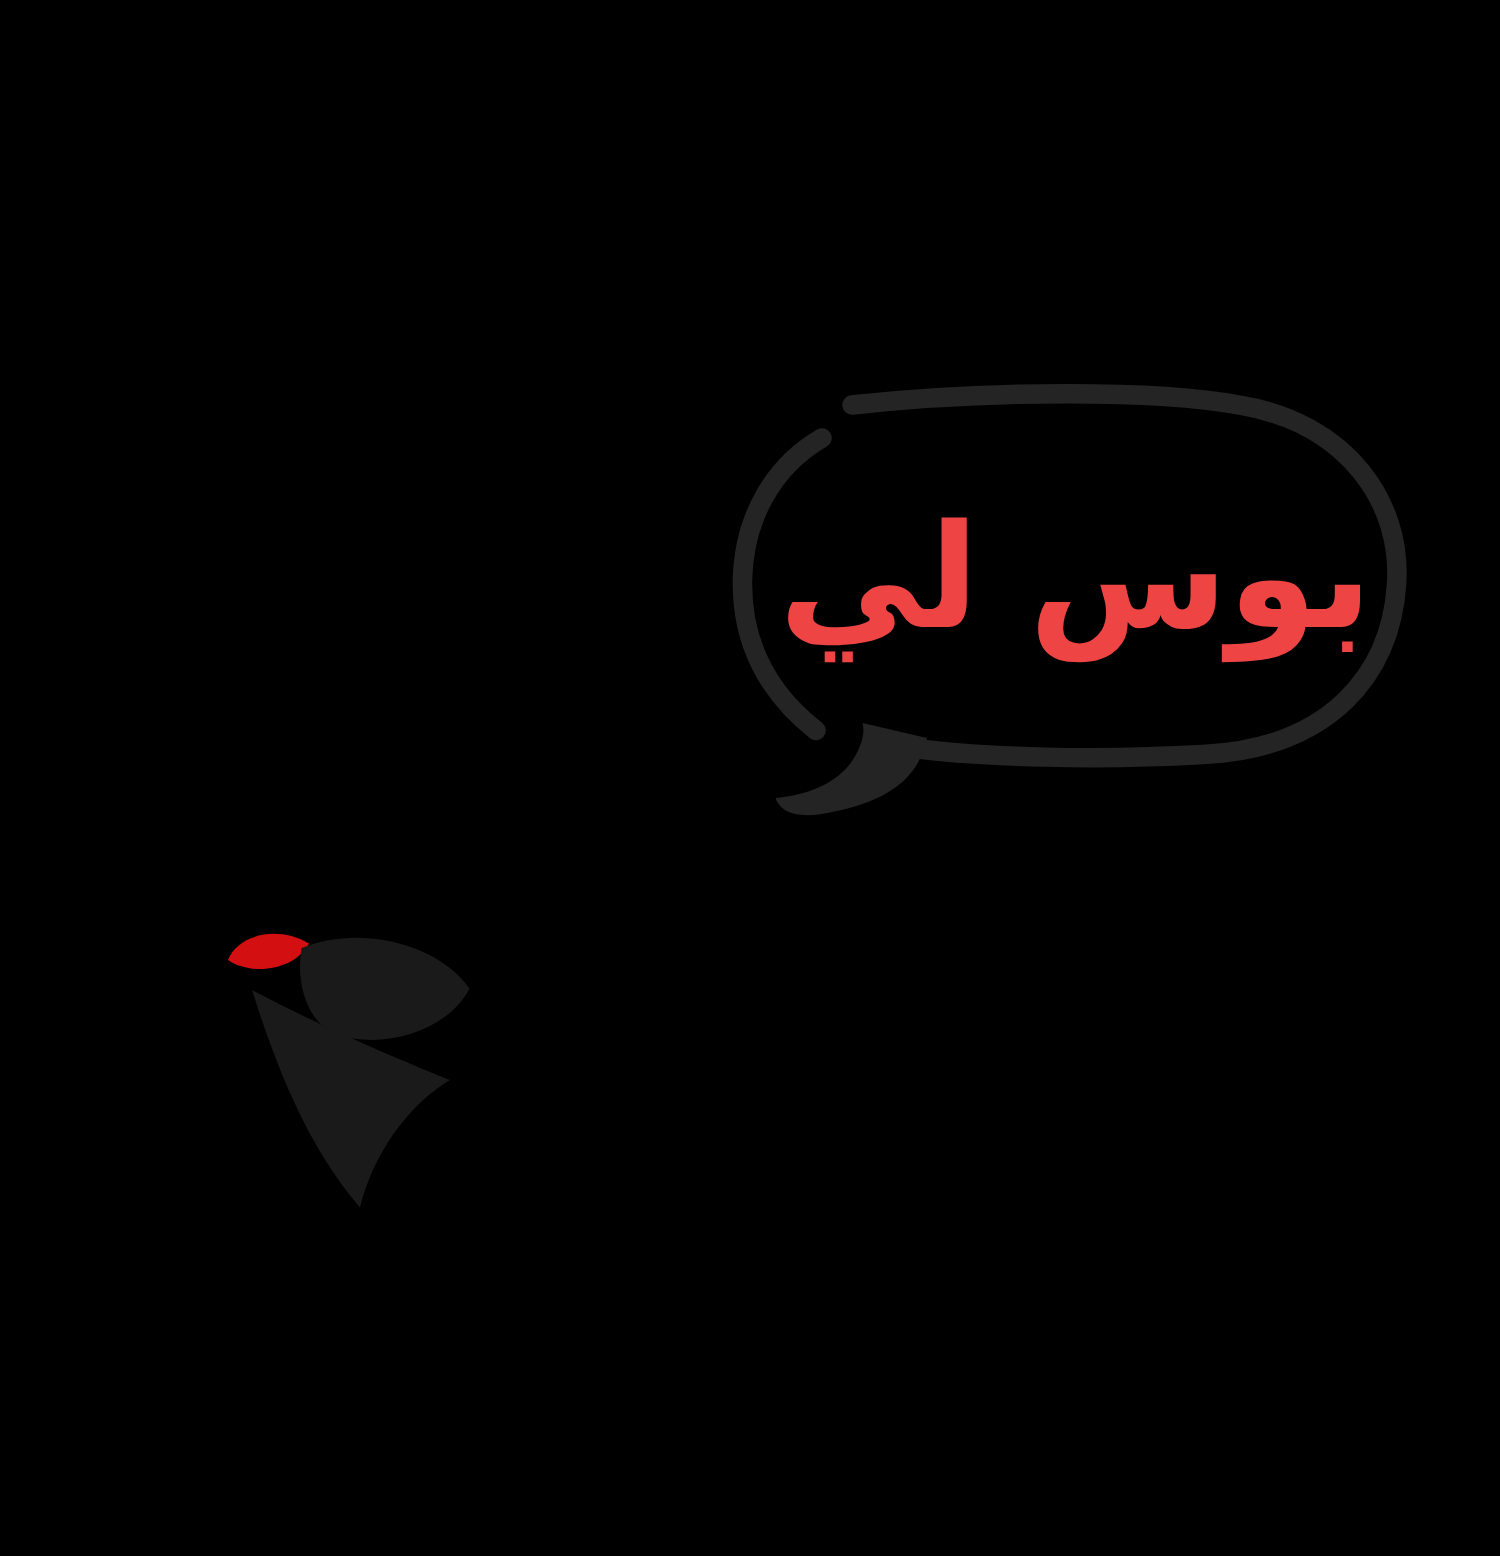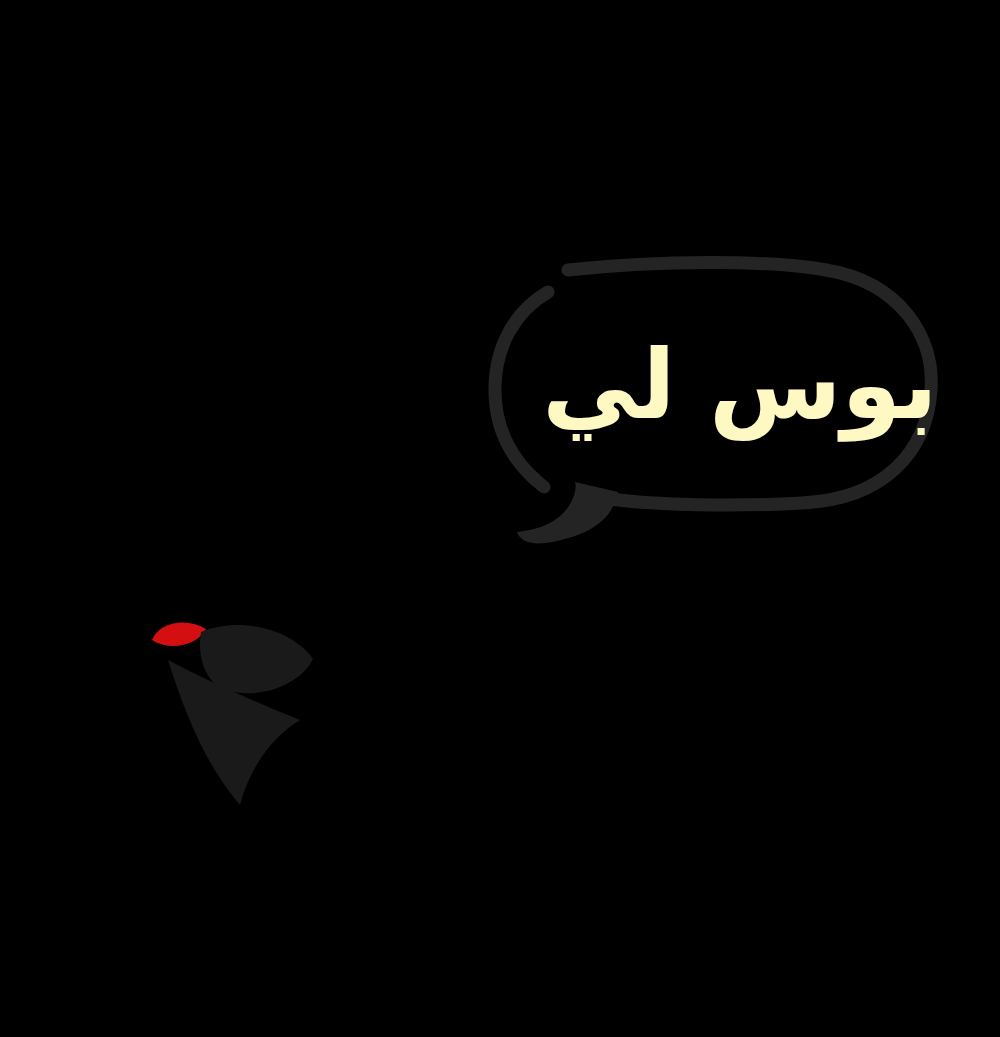--- a/index.html
+++ b/index.html
@@ -21,29 +21,29 @@
   }
   .art-svg {
     position: absolute;
     left: 0;
     top: 0;
     width: 1000px;
     height: 1037px;
   }
   .bubble-text {
     position: absolute;
-    left: 530px;
+    left: 507px;
     top: 300px;
     width: 420px;
     height: 170px;
     display: flex;
     align-items: center;
     justify-content: center;
     direction: rtl;
-    color: #fef9c3;
+    color: #ef4444;
     font-size: 96px;
     font-weight: bold;
     letter-spacing: 2px;
     text-align: right;
     user-select: none;
   }
 </style>
 </head>
 <body>
 

